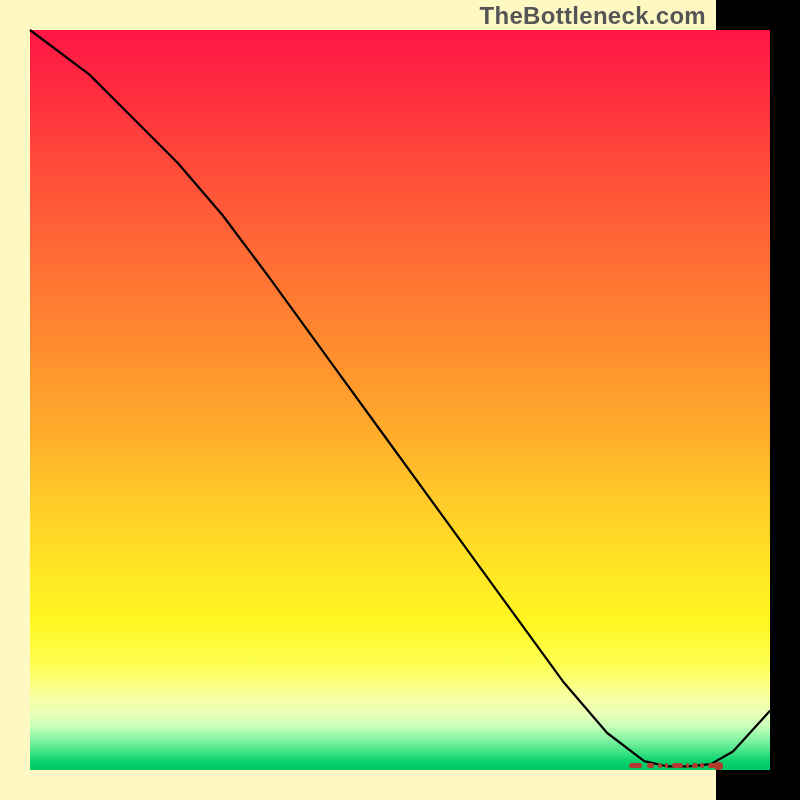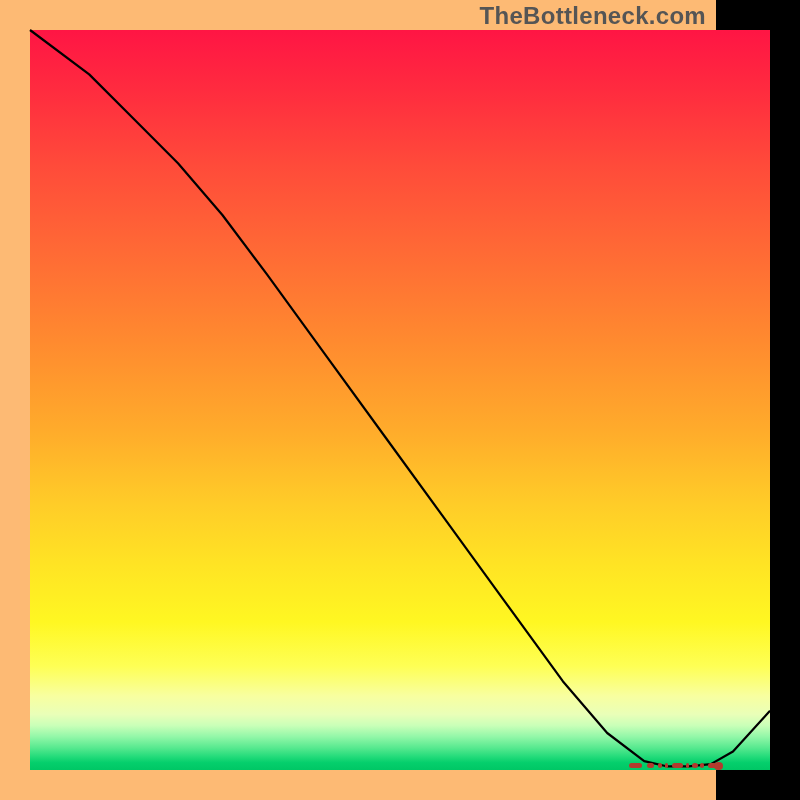--- a/index.html
+++ b/index.html
@@ -8,21 +8,21 @@
     width: 800px;
     height: 800px;
     background: #000;
     overflow: hidden;
     font-family: Arial, Helvetica, sans-serif;
   }
   .frame {
     position: absolute;
     left: 0; top: 0;
     width: 716px; height: 800px;
-    background: #fdba74;
+    background: #fef9c3;
   }
   .watermark {
     position: absolute;
     top: 2px;
     right: 10px;
     color: #555;
     font-size: 24px;
     font-weight: 600;
     letter-spacing: 0.3px;
     user-select: none;

